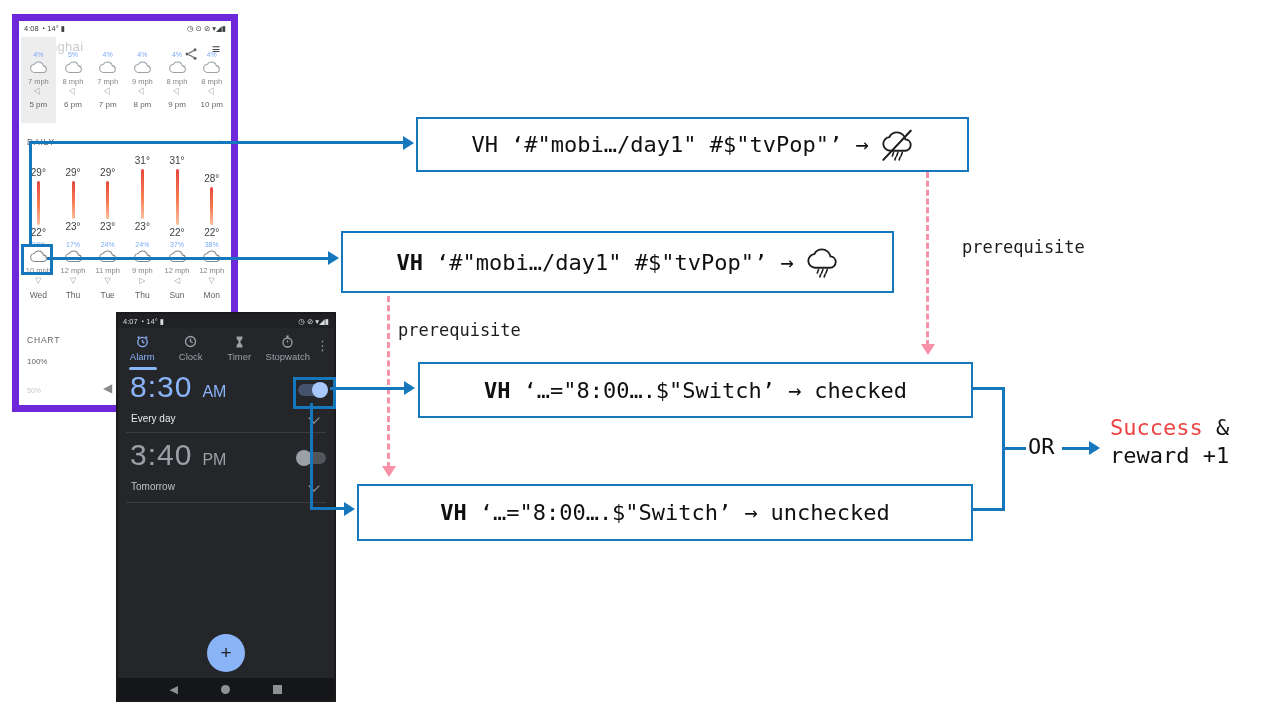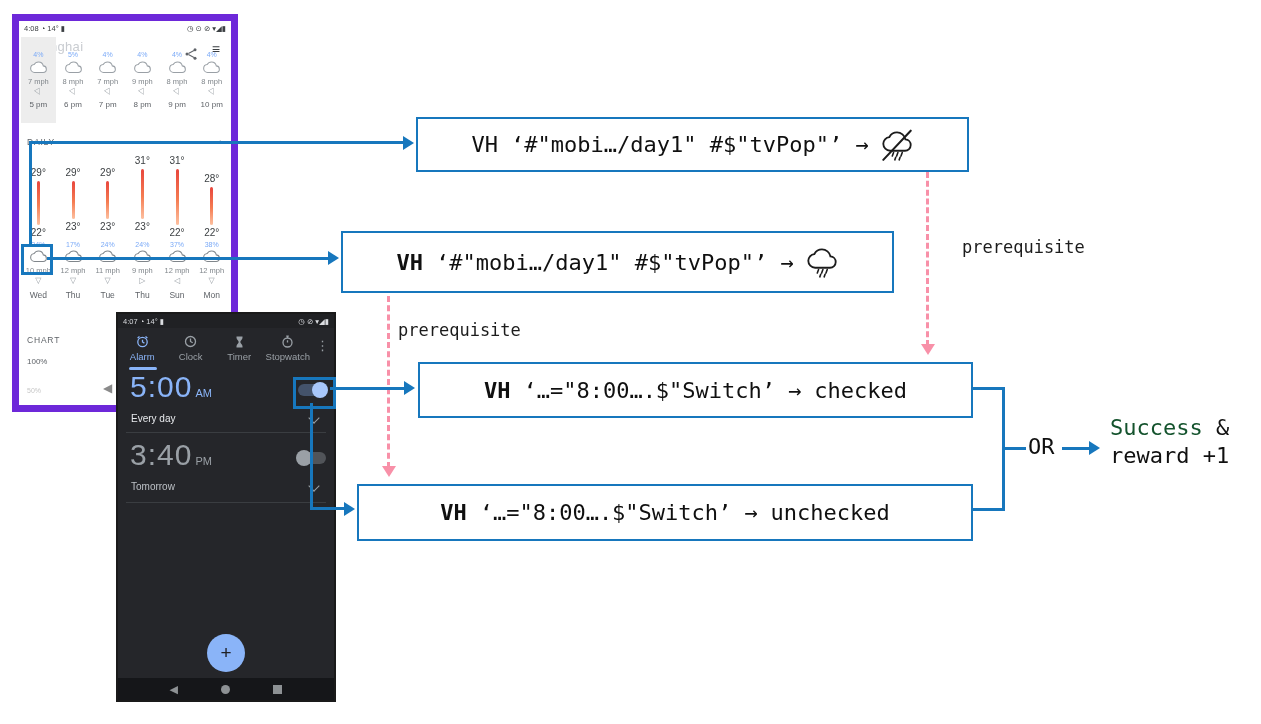--- a/index.html
+++ b/index.html
@@ -49,21 +49,21 @@
            border:2px solid #1a1a1a;z-index:2;overflow:hidden;color:#e8eaed;}
   .c-status{position:absolute;left:0;top:0;right:0;height:14px;display:flex;justify-content:space-between;
             align-items:center;padding:0 5px;font-size:7.5px;color:#dadce0;background:#202124;}
   .c-tabs{position:absolute;left:0;top:16px;right:22px;height:38px;display:flex;}
   .c-tab{flex:1;display:flex;flex-direction:column;align-items:center;gap:3px;padding-top:5px;
          color:#9aa0a6;font-size:9.5px;}
   .c-tab.active{color:#8ab4f8;}
   .tab-underline{position:absolute;left:11px;top:53px;width:28px;height:3px;border-radius:2px;background:#8ab4f8;}
   .c-menu{position:absolute;right:5px;top:24px;color:#9aa0a6;font-size:13px;}
   .al-time{position:absolute;left:12px;font-size:30px;letter-spacing:1px;font-weight:400;}
-  .al-time .mer{font-size:11px;letter-spacing:0;margin-left:3px;}
+  .al-time .mer{font-size:16px;letter-spacing:0;margin-left:10px;}
   .t-on{color:#8ab4f8;top:56px;}
   .t-off{color:#9aa0a6;top:124px;}
   .al-rep{position:absolute;left:13px;font-size:10px;}
   .rep1{top:99px;color:#e8eaed;}
   .rep2{top:167px;color:#bdc1c6;}
   .chev{position:absolute;right:16px;width:7px;height:7px;border-right:1.5px solid #9aa0a6;
         border-bottom:1.5px solid #9aa0a6;transform:rotate(45deg);}
   .cv1{top:100px}.cv2{top:168px}
   .c-div{position:absolute;left:8px;right:8px;height:1px;background:#3a3d41;}
   .dv1{top:118px}.dv2{top:188px}
@@ -94,21 +94,21 @@
         color:#101010;z-index:6;white-space:nowrap;}
   .vbox .vh-b{font-weight:bold;}
   .b1{left:416px;top:117px;width:549px;height:51px;}
   .b2{left:341px;top:231px;width:549px;height:58px;}
   .b3{left:418px;top:362px;width:551px;height:52px;}
   .b4{left:357px;top:484px;width:612px;height:53px;}
   .lbl{position:absolute;font-family:"DejaVu Sans Mono",monospace;font-size:17px;color:#1c1c1c;z-index:6;white-space:nowrap;}
   .or-lbl{position:absolute;font-family:"DejaVu Sans Mono",monospace;font-size:22px;color:#101010;z-index:6;}
   .succ{position:absolute;left:1110px;top:414px;font-family:"DejaVu Sans Mono",monospace;font-size:22px;
         line-height:28px;color:#101010;z-index:6;white-space:nowrap;}
-  .green{color:#14532d;}
+  .green{color:#ef4444;}
 </style>
 </head>
 <body>
 
 <div class="stage">
 
   <div class="phone-w">
     <div class="w-status">
       <span>
         <span>4:08</span>
@@ -320,21 +320,21 @@
           <circle cx="6.5" cy="7.5" r="4.5"></circle>
             <path d="M5.2 1.2h2.6M6.5 1.4v1.6M6.5 7.5V5.2"></path>
         </svg>
         <span>Stopwatch</span>
       </div>
     </div>
     <span class="tab-underline"></span>
     <span class="c-menu">⋮</span>
 
     <div class="al-time t-on">
-      <span>5:00</span><span class="mer">AM</span>
+      <span>8:30</span><span class="mer">AM</span>
     </div>
     <span class="tog on">
         <span class="knob"></span>
       </span>
     <div class="al-rep rep1">Every day</div>
     <span class="chev cv1"></span>
     <div class="c-div dv1"></div>
 
     <div class="al-time t-off">
       <span>3:40</span><span class="mer">PM</span>

